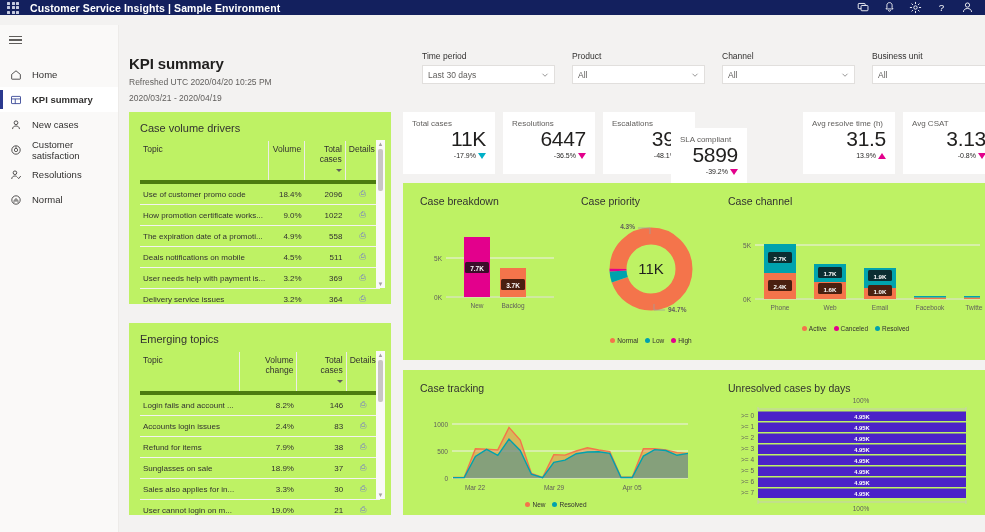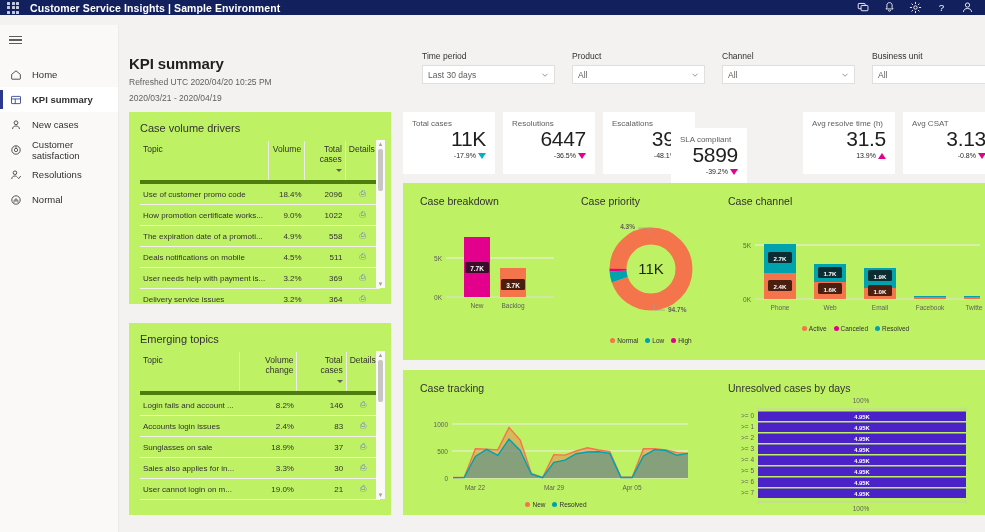--- a/index.html
+++ b/index.html
@@ -397,20 +397,26 @@
             <td class="num">146</td>
             <td class="ctr"><span class="det-ico">⎙</span></td>
           </tr>
           <tr>
             <td>Accounts login issues</td>
             <td class="num">2.4%</td>
             <td class="num">83</td>
             <td class="ctr"><span class="det-ico">⎙</span></td>
           </tr>
           <tr>
+            <td>Refund for items</td>
+            <td class="num">7.9%</td>
+            <td class="num">38</td>
+            <td class="ctr"><span class="det-ico">⎙</span></td>
+          </tr>
+          <tr>
             <td>Sunglasses on sale</td>
             <td class="num">18.9%</td>
             <td class="num">37</td>
             <td class="ctr"><span class="det-ico">⎙</span></td>
           </tr>
           <tr>
             <td>Sales also applies for in...</td>
             <td class="num">3.3%</td>
             <td class="num">30</td>
             <td class="ctr"><span class="det-ico">⎙</span></td>

